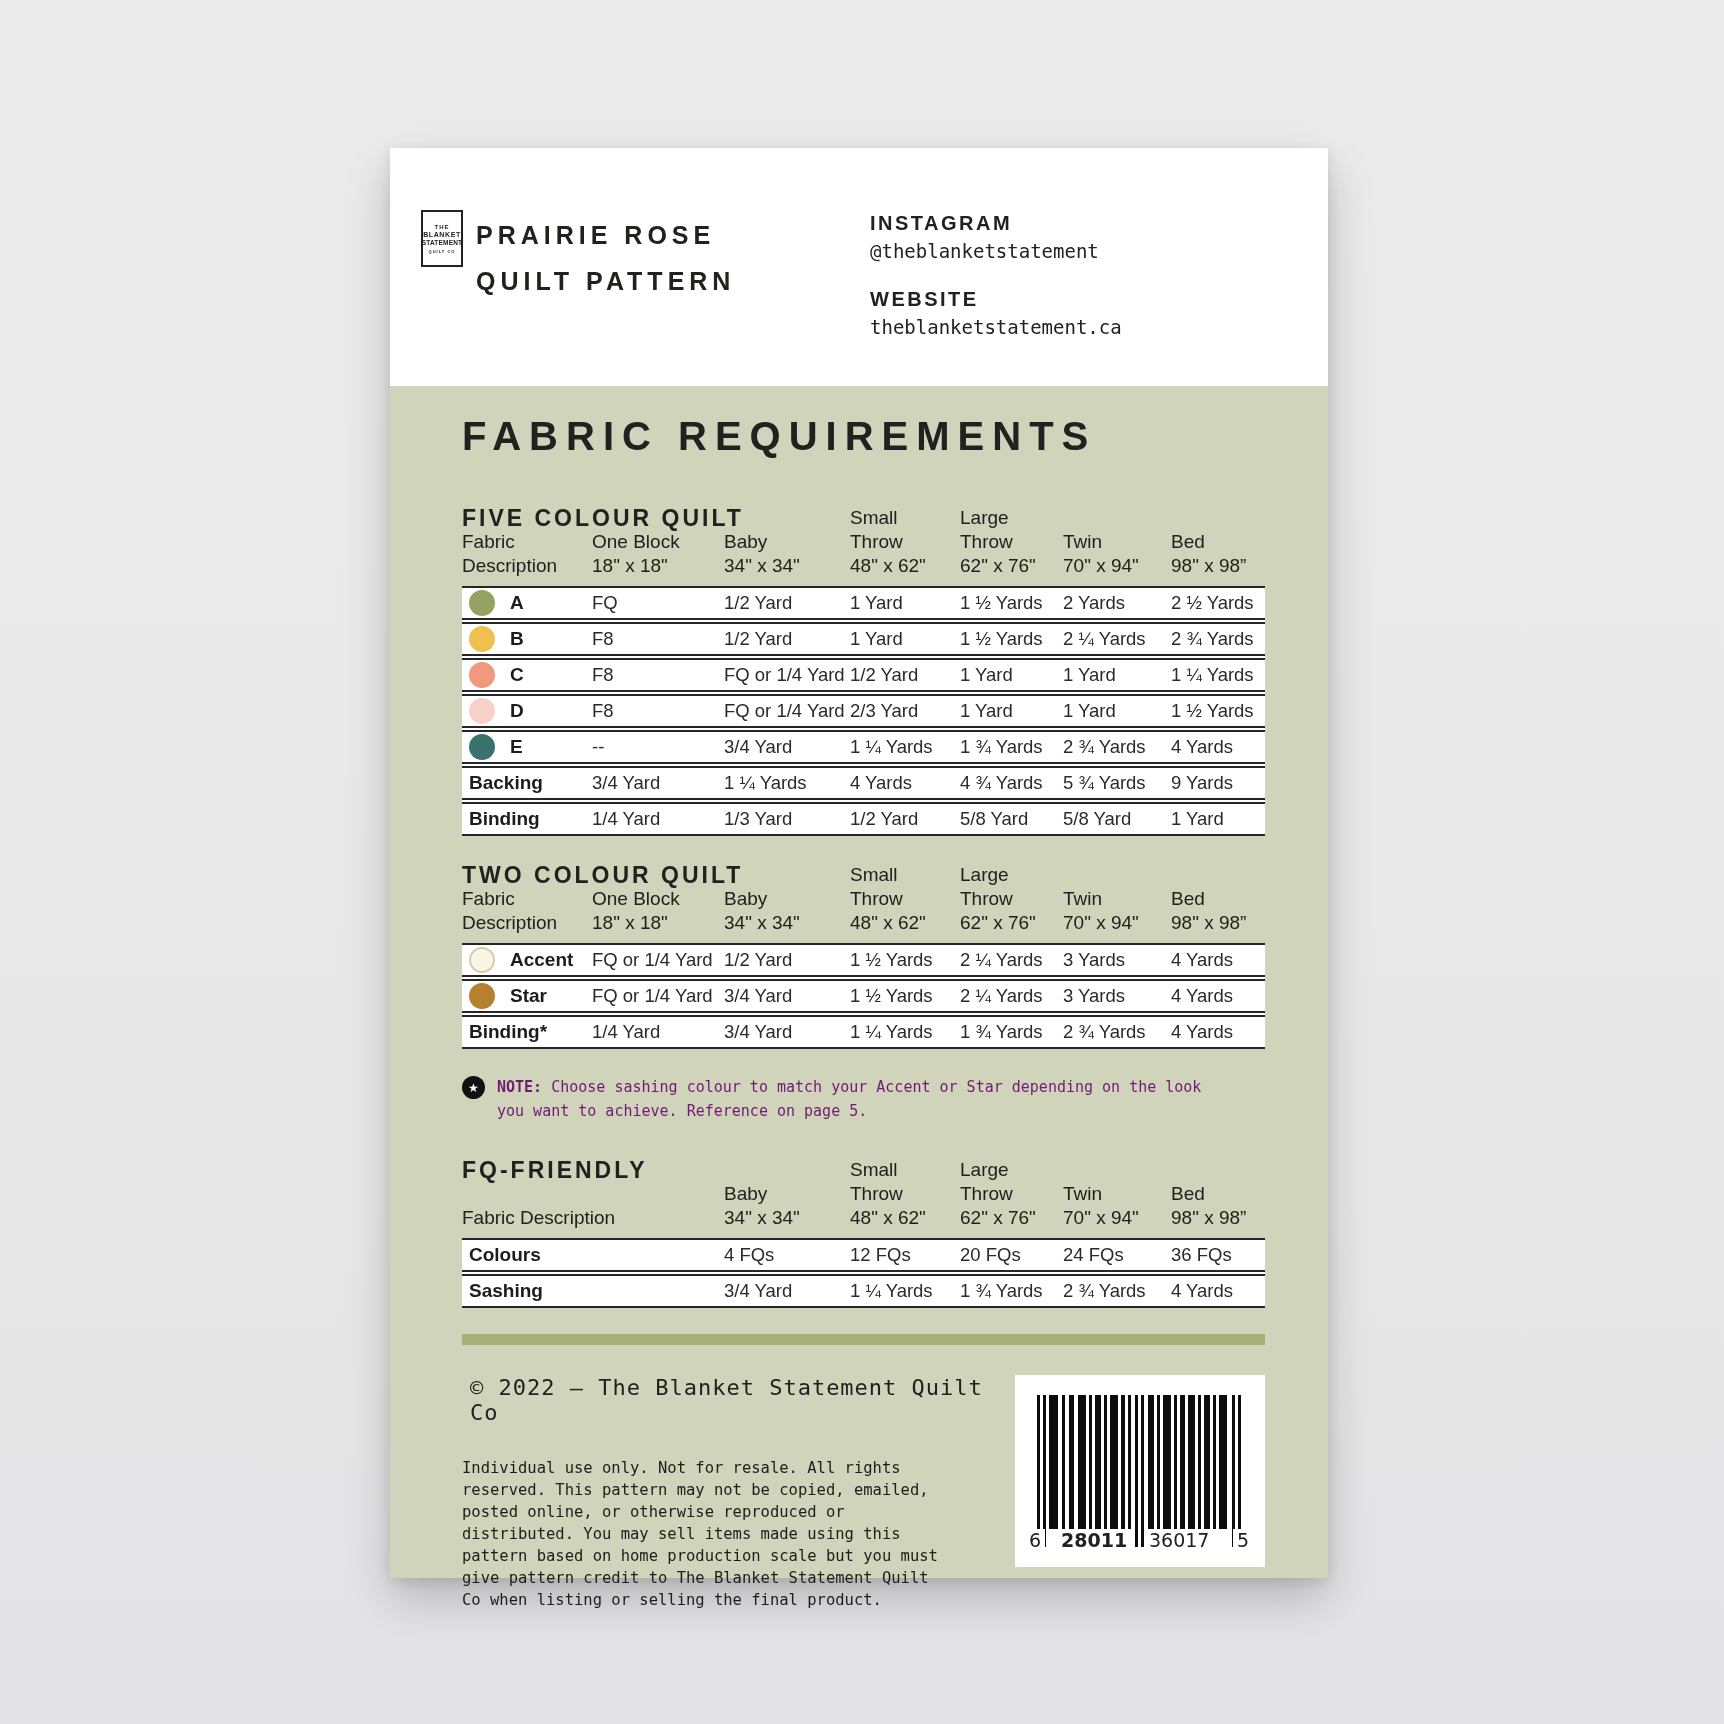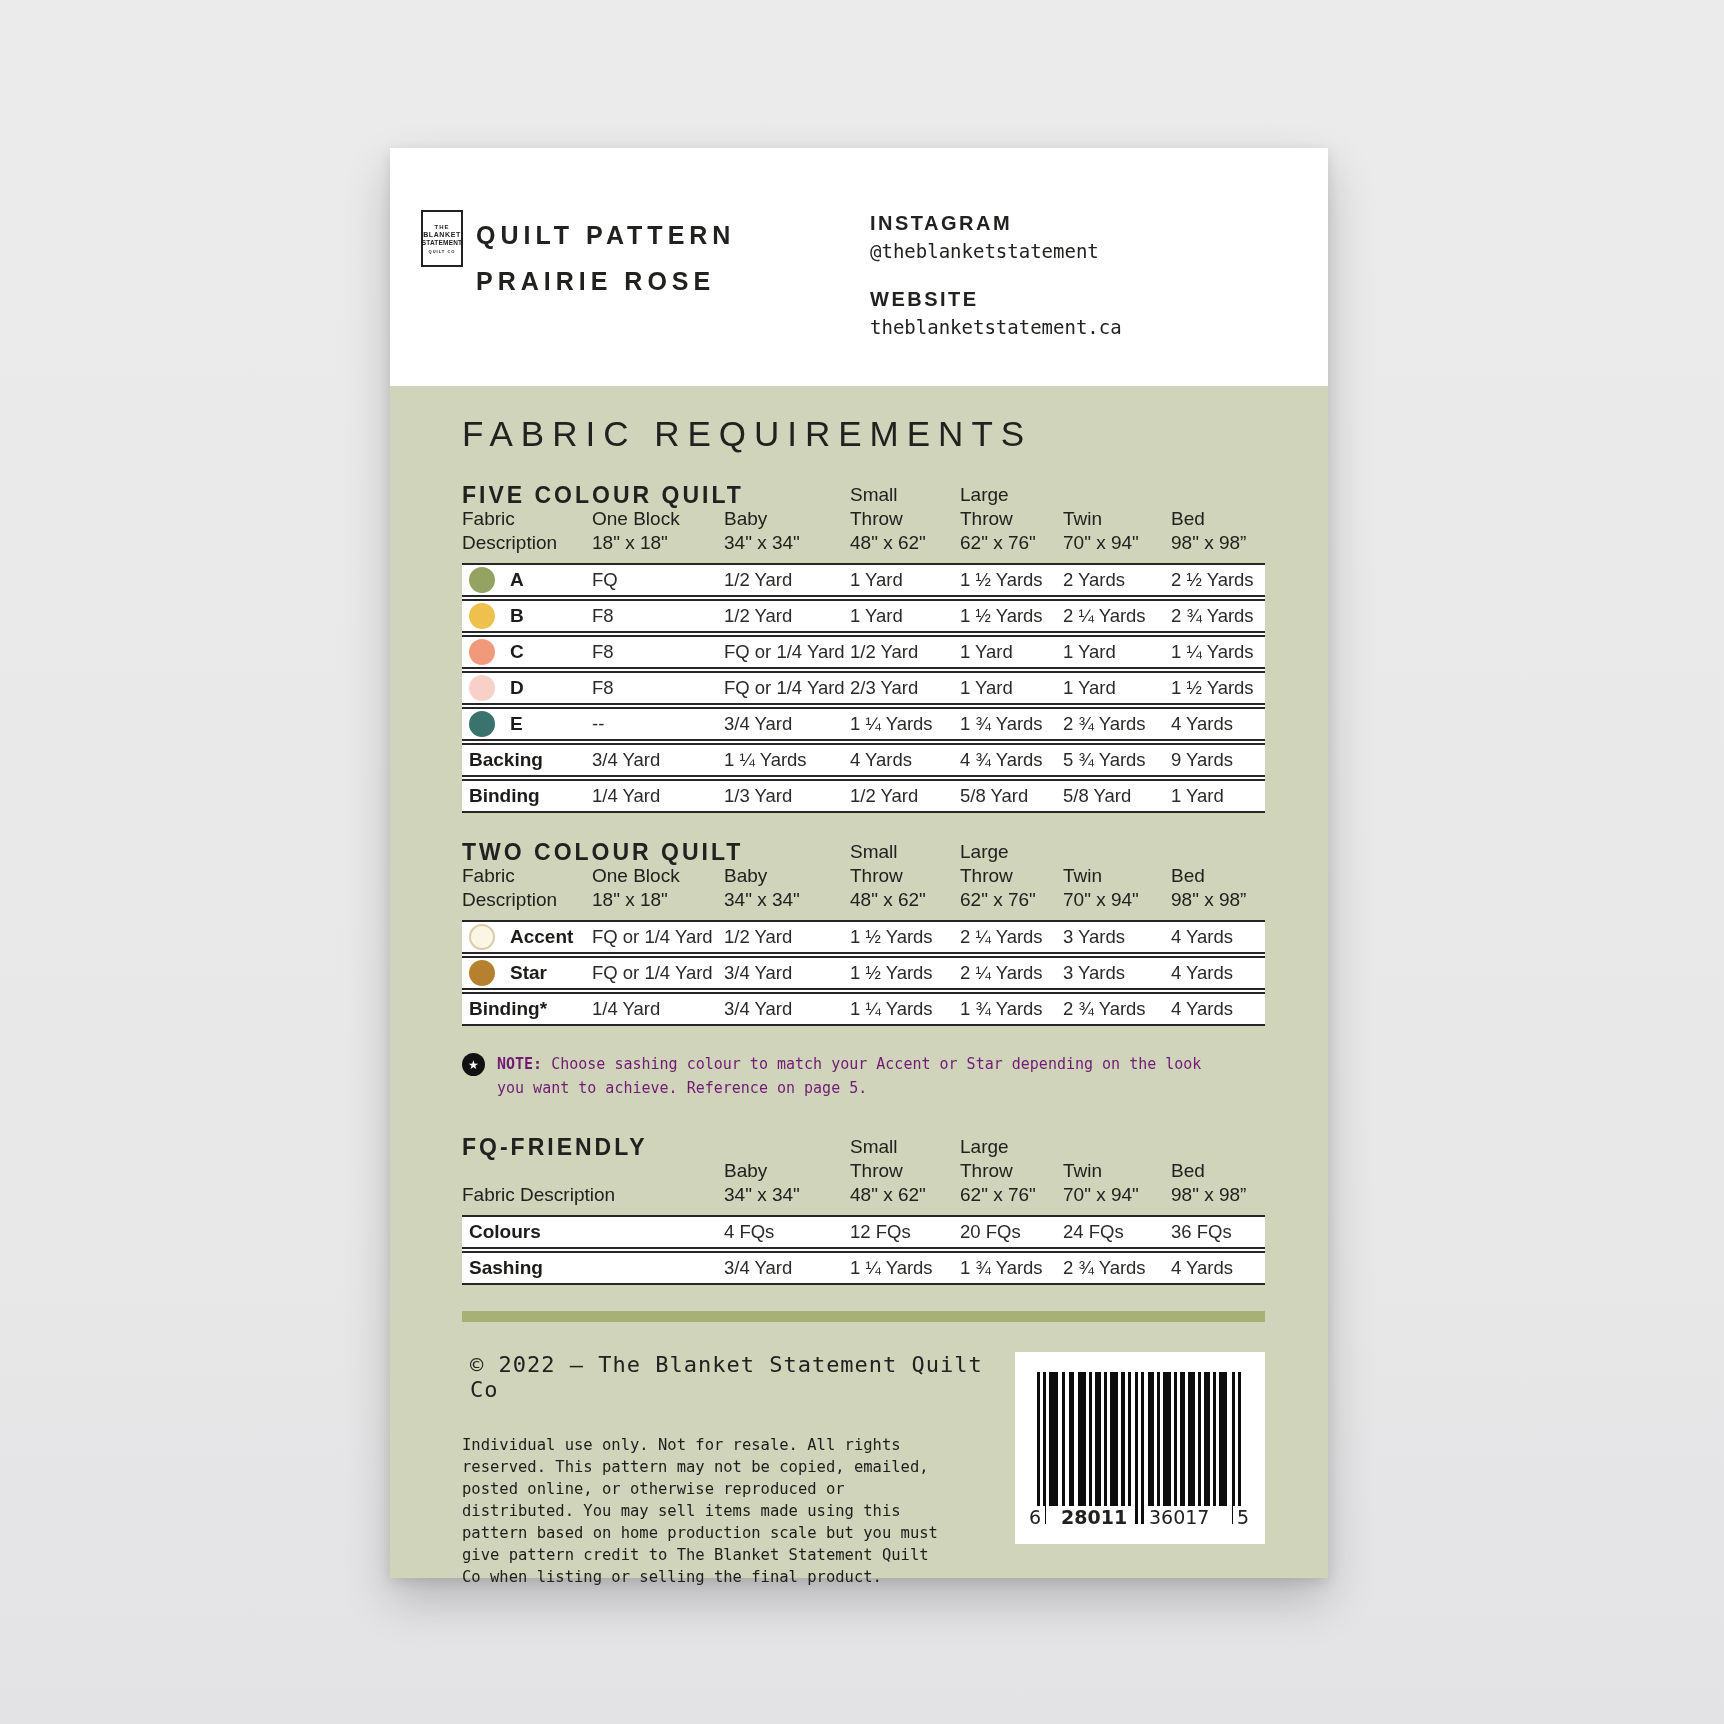--- a/index.html
+++ b/index.html
@@ -38,21 +38,21 @@
   .contact { position:absolute; left:480px; top:64px; }
   .contact .lbl { font-size:20px; font-weight:700; letter-spacing:2.5px; }
   .contact .val { font-family:"DejaVu Sans Mono", monospace; font-size:19px; margin-top:5px; }
   .contact .grp + .grp { margin-top:26px; }
 
   
   .green {
     position:absolute; top:238px; left:0; right:0; bottom:0;
     background:#d0d4ba; padding:28px 63px 0 72px;
   }
-  .h1 { font-size:35px; font-weight:400; letter-spacing:8px; margin-bottom:28px; }
+  .h1 { font-size:40px; font-weight:700; letter-spacing:8px; margin-bottom:46px; }
   .h2 { font-size:23px; font-weight:700; letter-spacing:3px; }
 
   
   .tbl { width:803px; margin-bottom:26px; }
   .t-head { display:grid; align-items:end; margin-top:-26px; margin-bottom:8px; }
   .t-hcell { display:flex; flex-direction:column; justify-content:flex-end; }
   .t-hcell div { font-size:19px; line-height:24px; }
   .t-rows { background:#fff; }
   .t-row {
     display:grid; align-items:center; height:34px; background:#fff;
@@ -103,22 +103,22 @@
   <div class="card">
 
     <div class="band">
       <div class="logo">
         <div class="l1">THE</div>
         <div class="l2">BLANKET</div>
         <div class="l3">STATEMENT</div>
         <div class="l4">QUILT CO</div>
       </div>
       <div class="pattern-title">
+        <div>PRAIRIE ROSE</div>
         <div>QUILT PATTERN</div>
-        <div>PRAIRIE ROSE</div>
       </div>
       <div class="contact">
         <div class="grp">
           <div class="lbl">INSTAGRAM</div>
           <div class="val">@theblanketstatement</div>
         </div>
         <div class="grp">
           <div class="lbl">WEBSITE</div>
           <div class="val">theblanketstatement.ca</div>
         </div>

